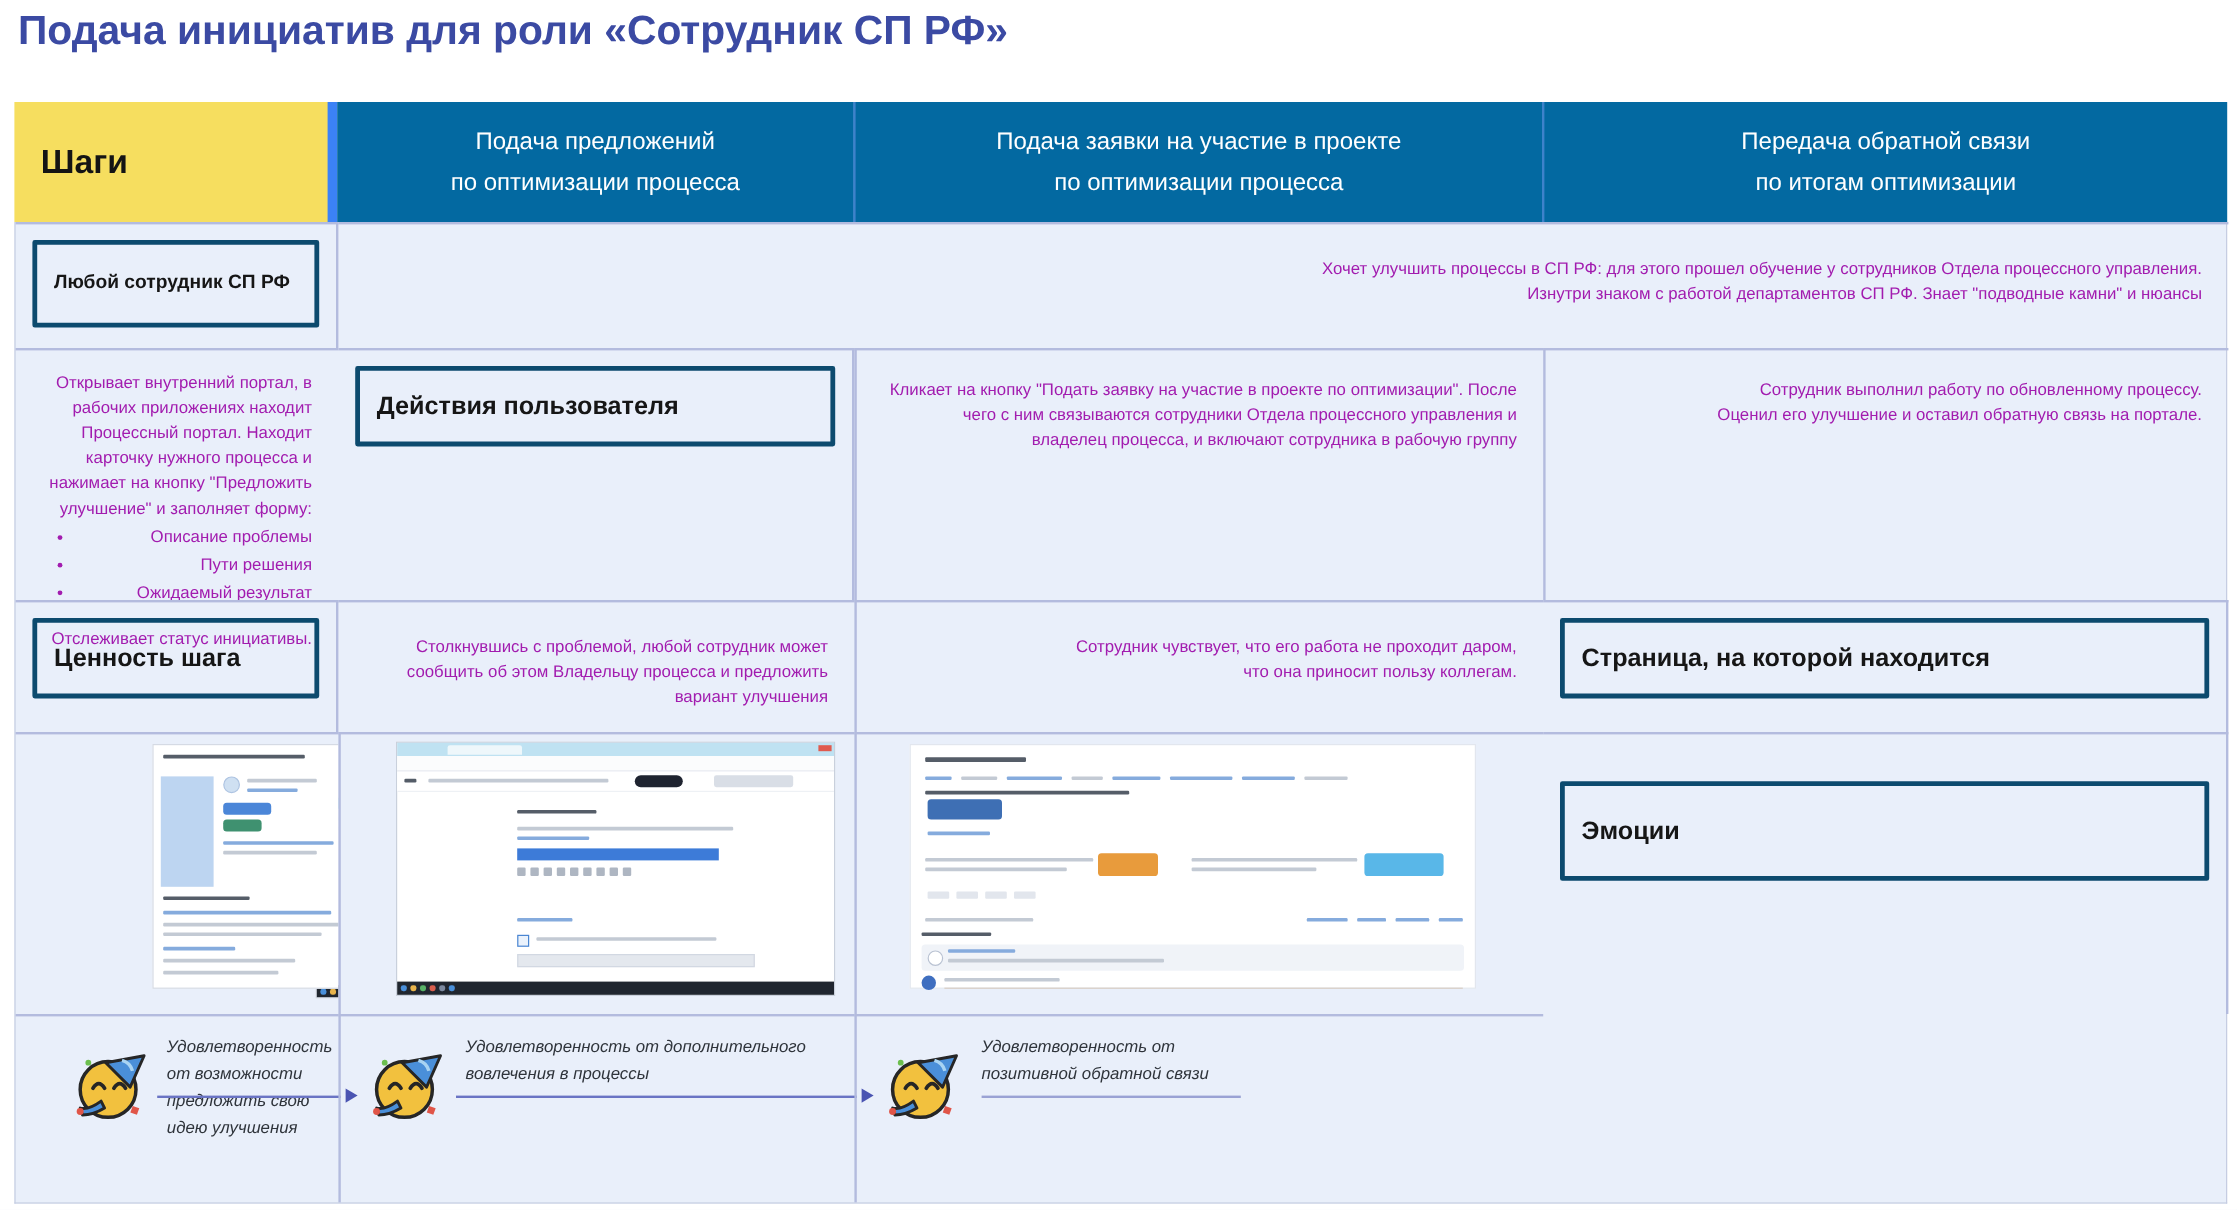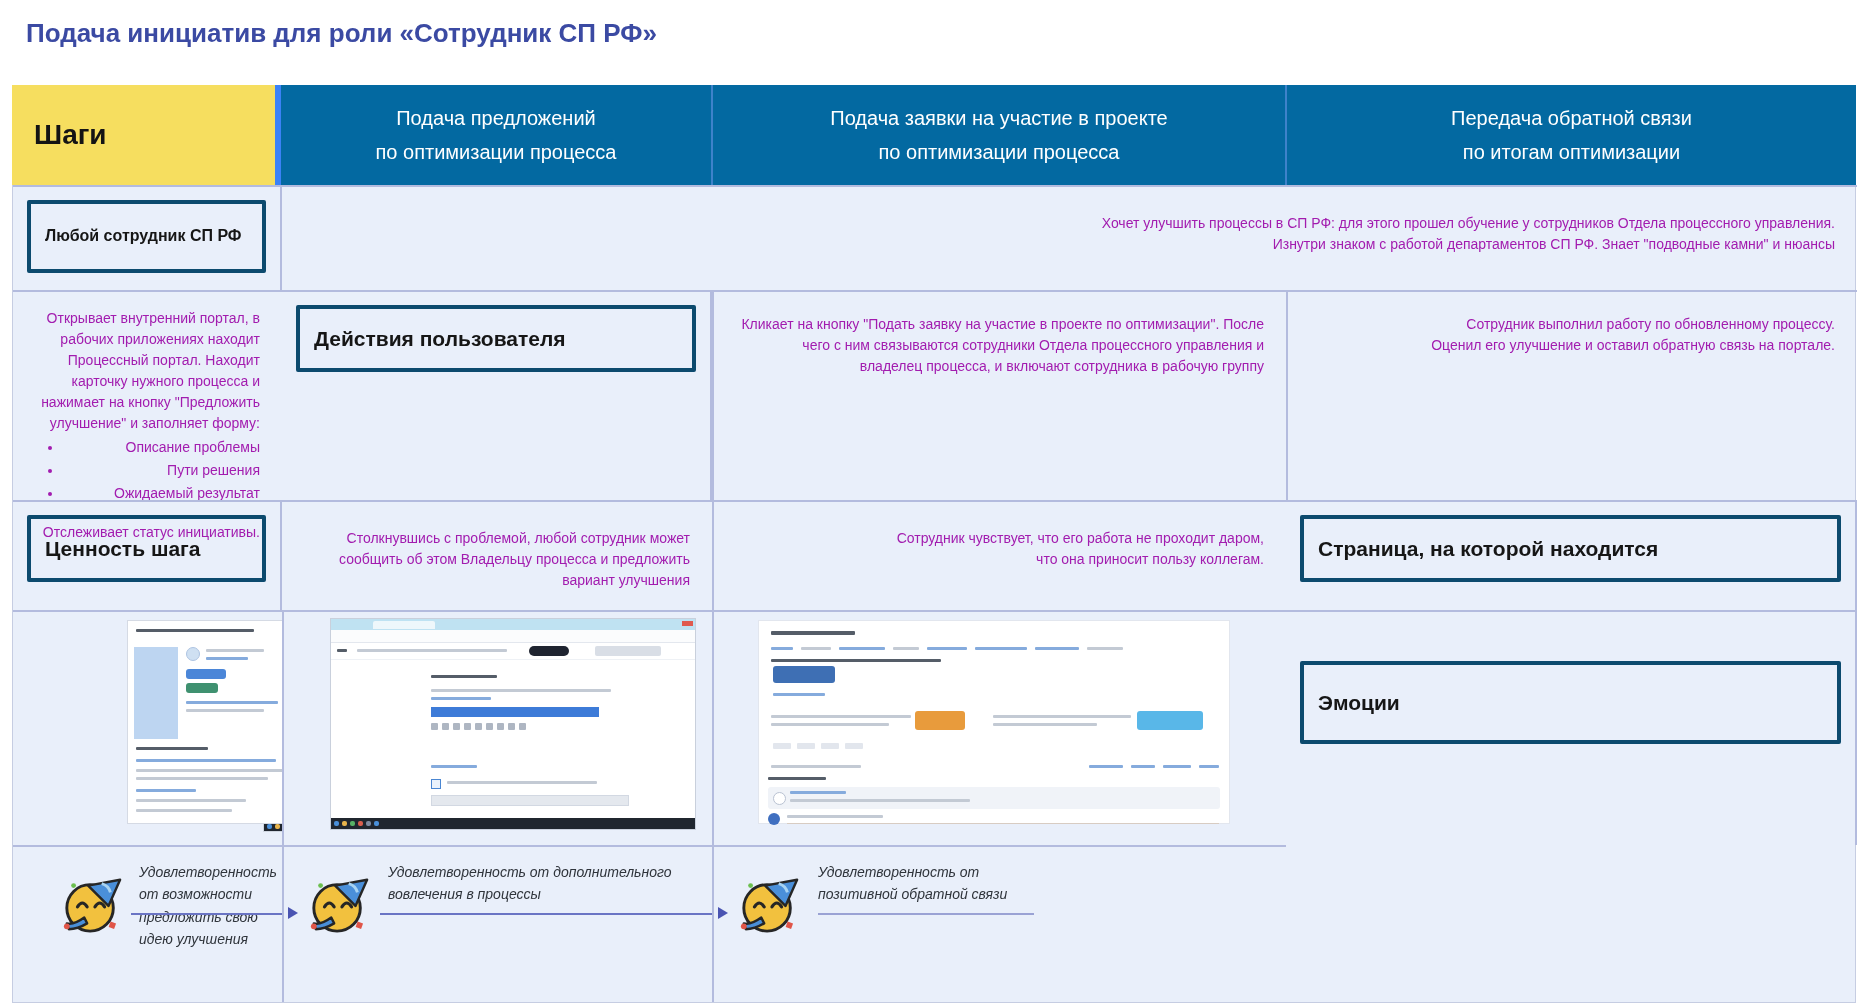--- a/index.html
+++ b/index.html
@@ -1,42 +1,42 @@
 <!DOCTYPE html>
 <html lang="ru"><head>
 <meta charset="utf-8">
 <style>
   html,body{margin:0;padding:0;background:#fff;}
   .canvas{position:relative;width:1864px;height:1008px;background:#fff;
           font-family:"Liberation Sans",sans-serif;overflow:hidden;}
-  .page-title{position:absolute;left:14px;top:6px;margin:12px;font-size:26px;font-weight:bold;color:#3b4aa3;}
+  .page-title{position:absolute;left:14px;top:6px;margin:1px;font-size:34px;font-weight:bold;color:#3b4aa3;}
 
   .jm{position:absolute;left:12px;top:85px;width:1844px;}
   .preline{white-space:pre-line;}
 
   
   .hdr{display:grid;grid-template-columns:269px 430px 574px 571px;height:100px;}
   .hdr-corner{background:#f6de5f;display:flex;align-items:center;padding-left:22px;
-              font-size:28px;font-weight:bold;color:#141414;border-right:6px solid #3b82f6;box-sizing:border-box;}
+              font-size:28px;font-weight:bold;color:#141414;border-right:8px solid #3b82f6;box-sizing:border-box;}
   .hdr-col{background:#0369a1;color:#fff;display:flex;align-items:center;justify-content:center;
            text-align:center;font-size:20px;line-height:1.7;box-sizing:border-box;}
   .hdr-col.divh{border-left:2px solid #3e82ca;}
 
   
   .body{display:grid;grid-template-columns:269px 430px 574px 571px;
         grid-template-rows:105px 210px 110px 235px 157px;
         border:1px solid #c6cde2;border-top:none;box-sizing:border-box;background:#e9effa;}
   .cell{border-top:2px solid #b3bbde;box-sizing:border-box;position:relative;}
   .lblc{border-right:2px solid #b3bbde;padding:13px 14px;}
   .divl{border-left:2px solid #b3bbde;}
   .merged{grid-column:2/5;}
   .lbl-box{border:4px solid #0c4a6e;border-radius:2px;padding:16px 14px;font-weight:bold;
            color:#161616;font-size:21px;line-height:1.3;}
   .lbl-box.sm{font-size:16px;padding:22px 14px;}
-  .lbl-box.emob{margin-top:36px;padding:24px 14px;}
+  .lbl-box.emob{margin-top:26px;padding:24px 14px;}
   .content{padding:16px 22px 10px 22px;font-size:14px;line-height:1.5;color:#a21caf;text-align:right;}
   .content p{margin:0 0 21px 0;}
   .content p:last-child{margin-bottom:0;}
   .content.vmid{padding-top:26px;}
   .content ul{margin:3px 0 18px 4px;padding-left:24px;}
   .content li{margin:2px 0;}
 
   
   .emo{position:relative;}
   .emoji{position:absolute;width:62px;height:62px;top:26px;}

